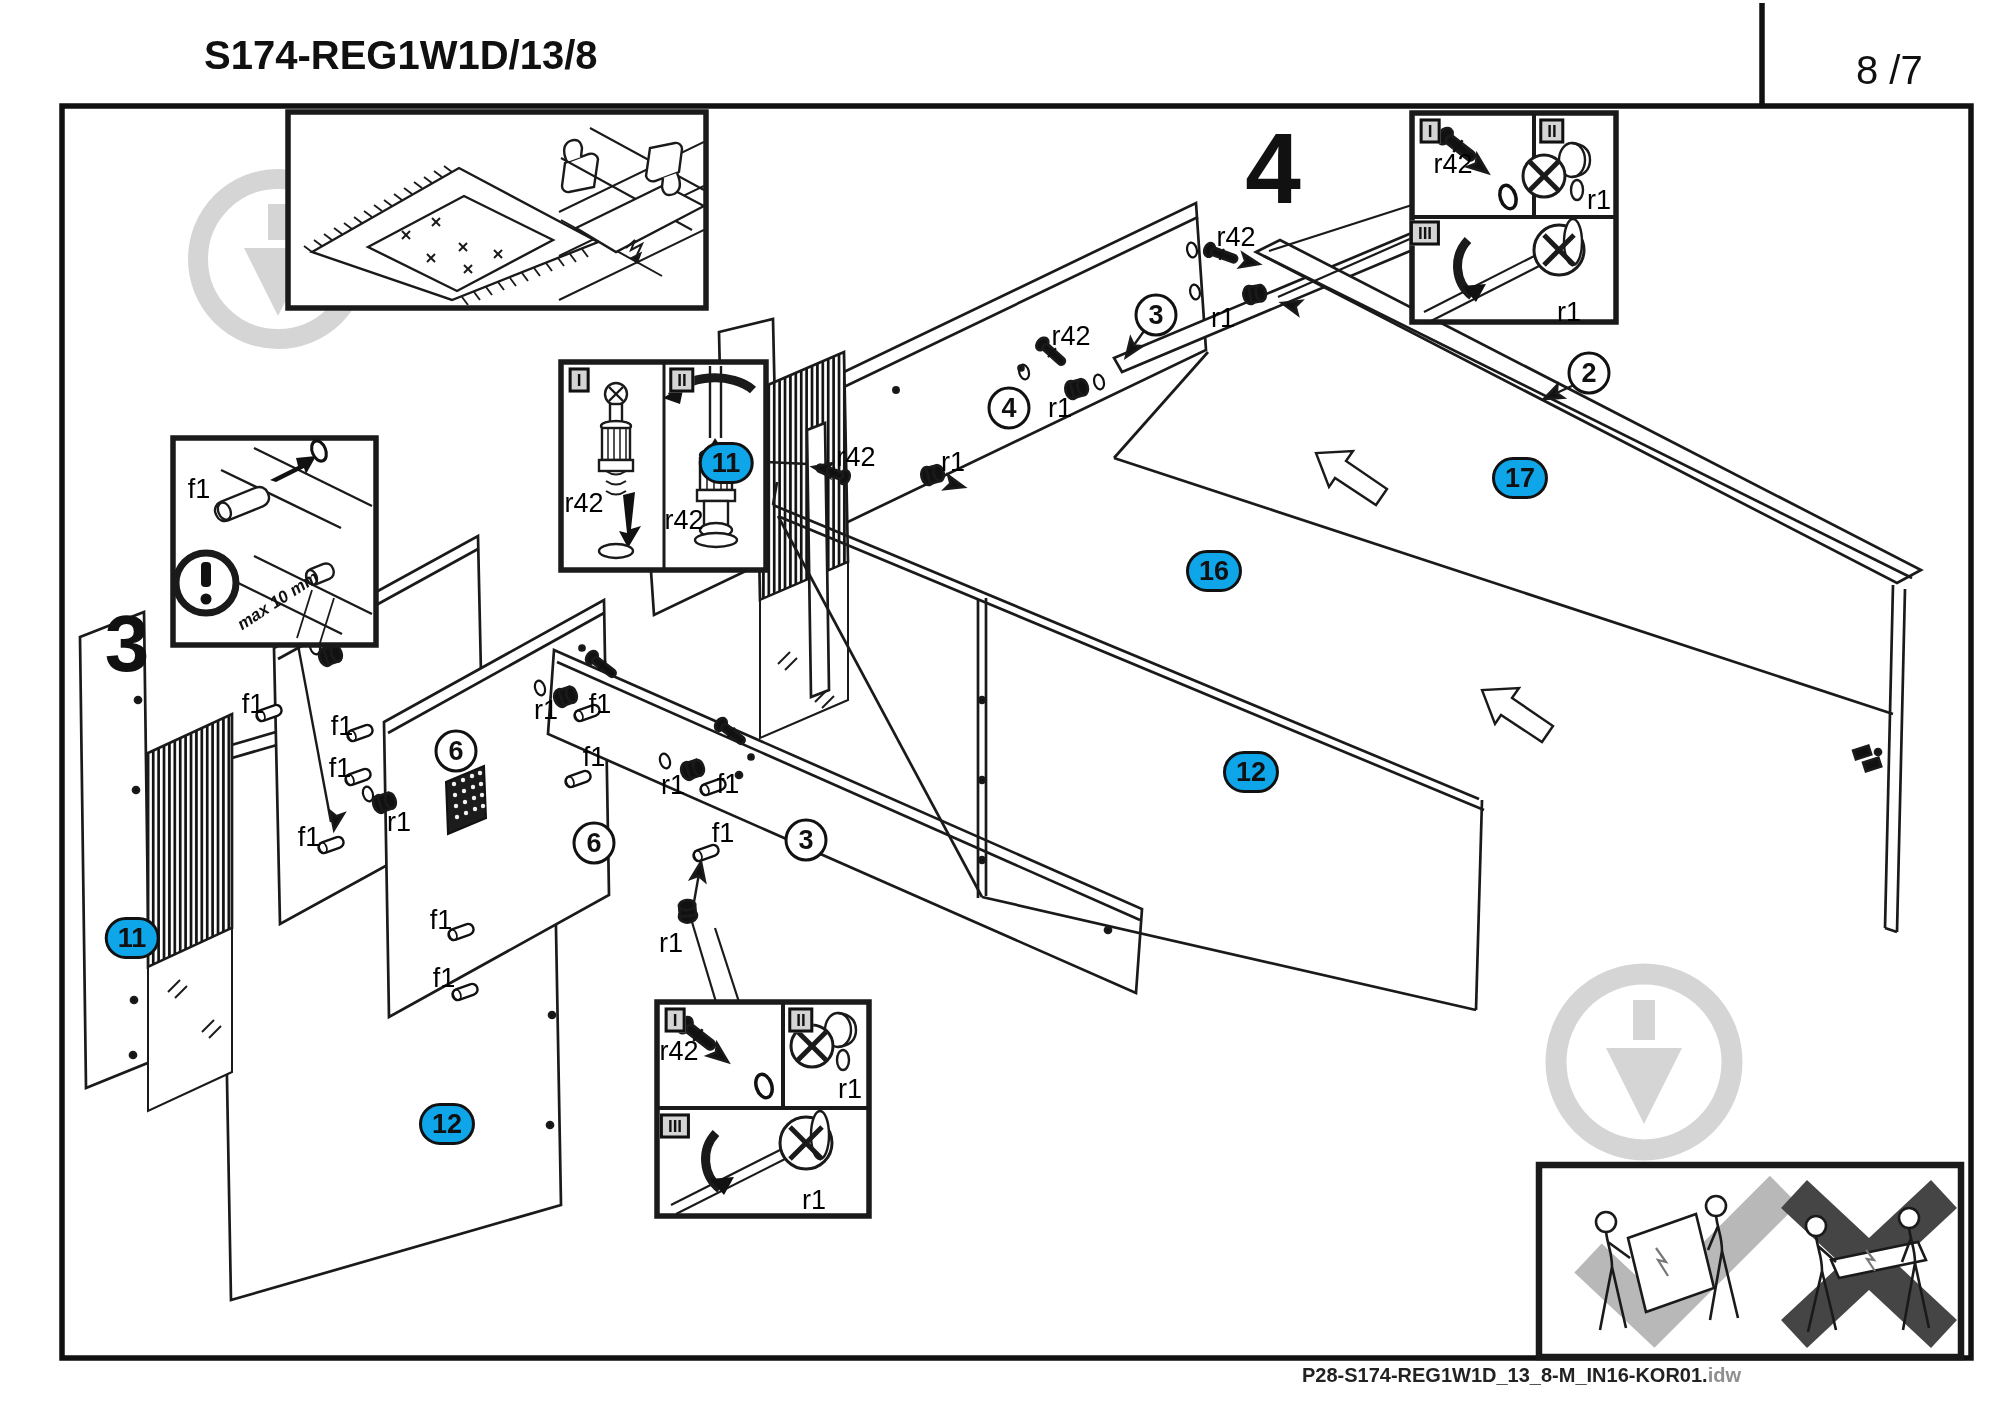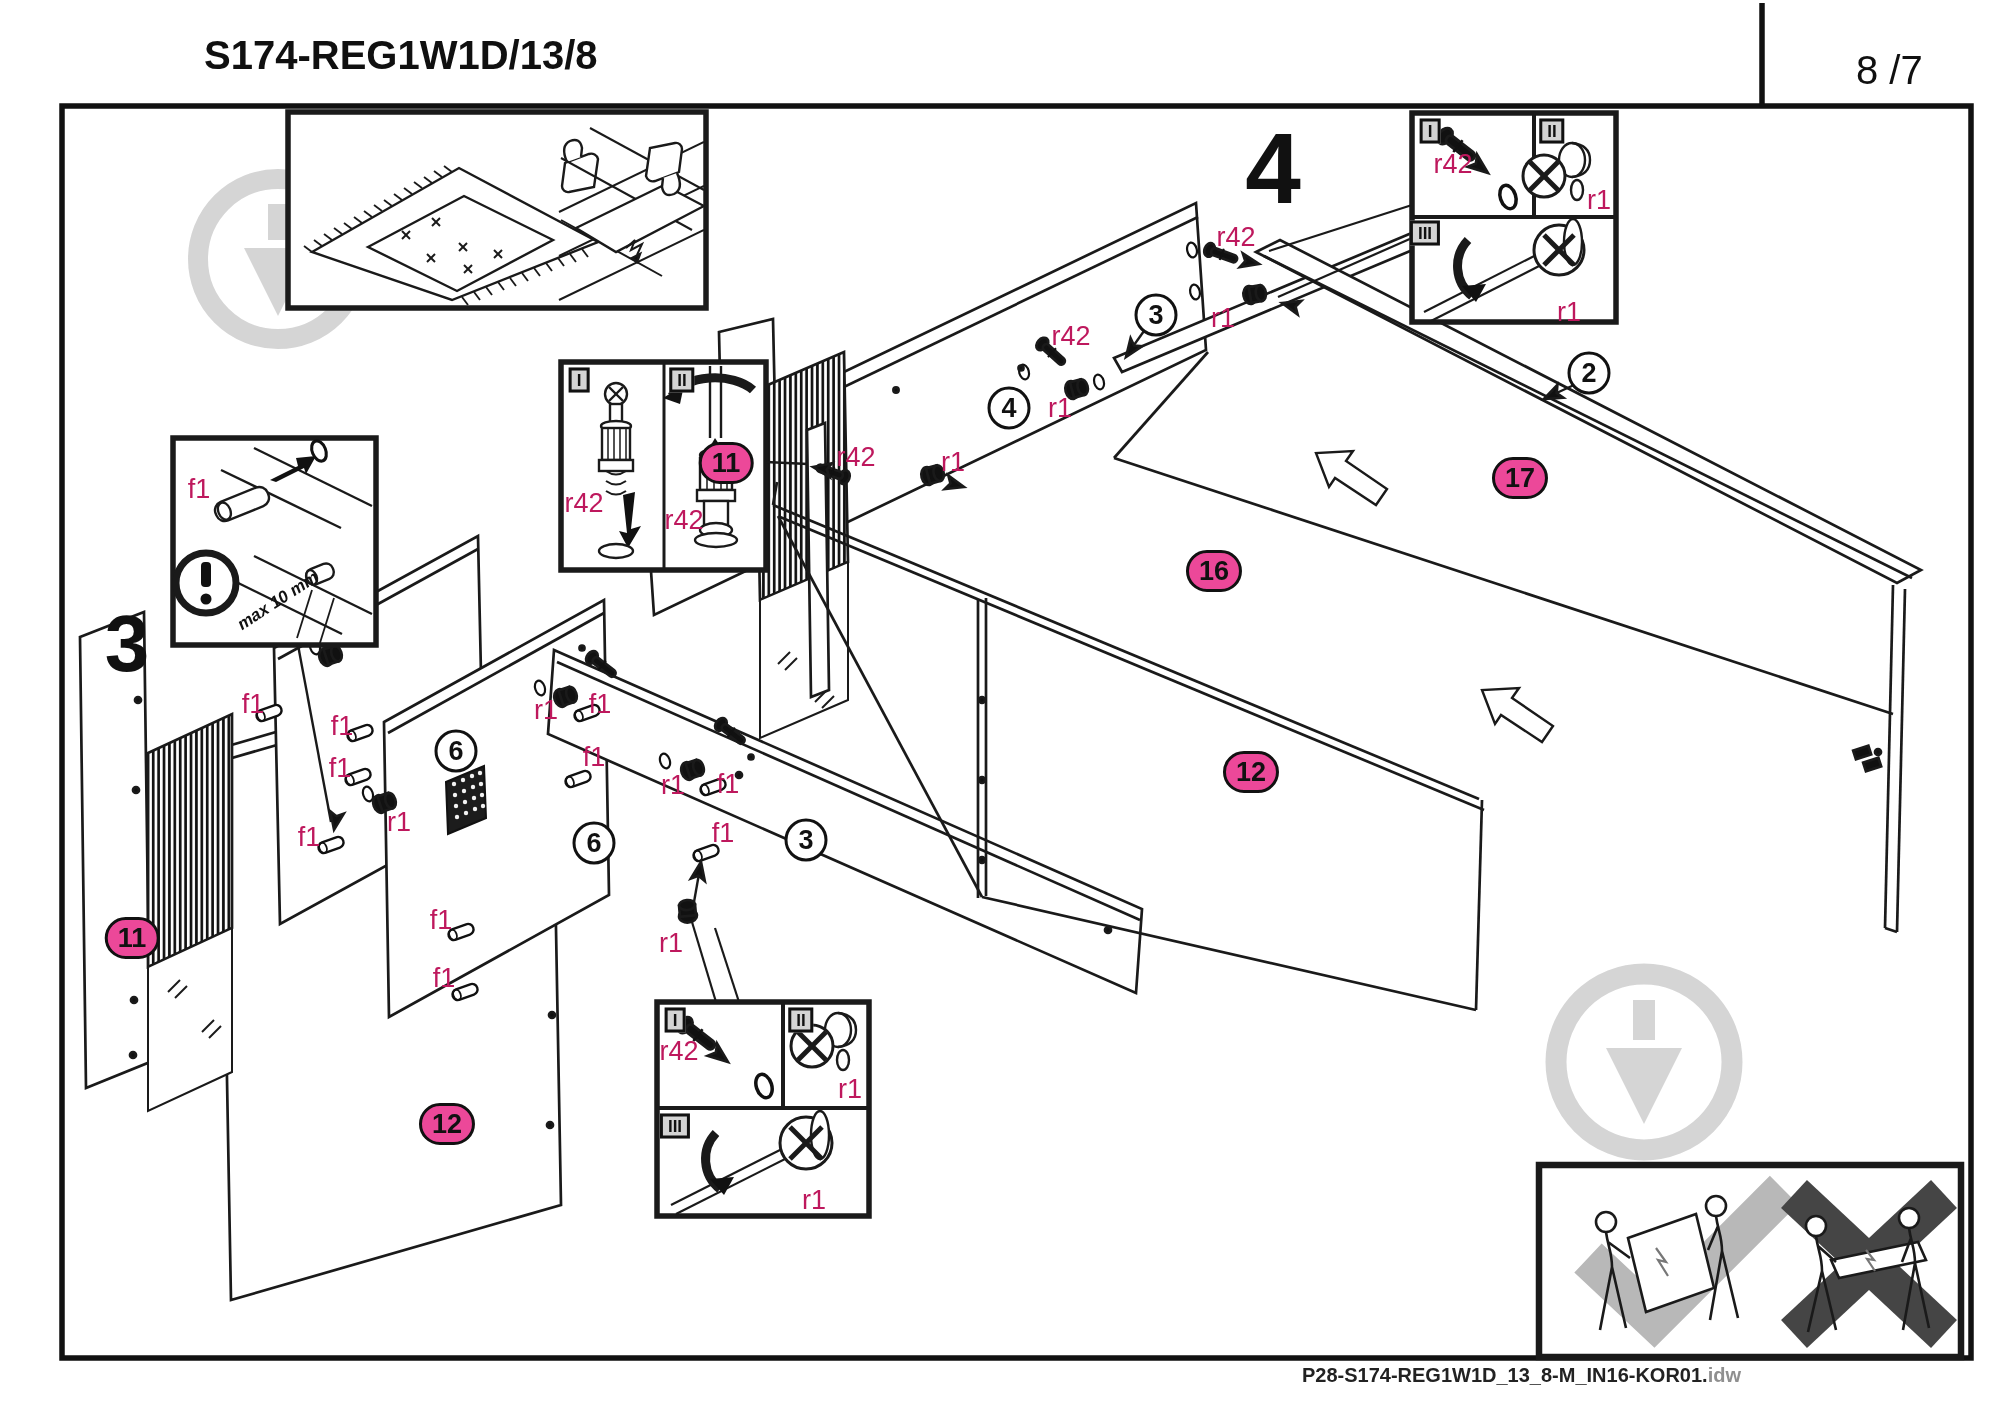--- a/index.html
+++ b/index.html
@@ -1,27 +1,27 @@
 <!DOCTYPE html>
 <html style="--gray-badge: #d4d4d4; --watermark: #cbcbcb; --check: #b8b8b8; --cross: #454545; --ext-color: #8f8f8f;"><head>
 <meta charset="utf-8">
 <style>
   html,body{margin:0;padding:0;background:#fff;}
   .page{position:relative;width:2000px;height:1405px;background:#ffffff;overflow:hidden;
         font-family:Liberation Sans, sans-serif;color:#111;margin-left:16px;}
   .art{position:absolute;left:0;top:0;width:2000px;height:1405px;}
   svg *{vector-effect:none;}
   .lbl{position:absolute;transform:translate(-50%,-50%);white-space:nowrap;pointer-events:none;}
-  .plain{font-size:27px;font-weight:400;color:#be185d;}
+  .plain{font-size:27px;font-weight:400;color:#000000;}
   .circle{width:37px;height:37px;border:3px solid #111;border-radius:50%;
           display:flex;align-items:center;justify-content:center;
           font-size:27px;font-weight:bold;background:#fff;}
   .stadium{height:36px;padding:0 10px;border:3px solid #111;border-radius:21px;
            display:flex;align-items:center;justify-content:center;
-           font-size:27px;font-weight:bold;background:#ec4899;}
+           font-size:27px;font-weight:bold;background:#0ea5e9;}
   .big3{font-size:80px;font-weight:bold;letter-spacing:-2px;}
   .big4{font-size:100px;font-weight:bold;letter-spacing:-2px;}
   .roman{background:var(--gray-badge,#d4d4d4);border:3px solid #111;
          font-size:17px;font-weight:bold;padding:0px 5px;line-height:19px;color:#111;}
   .note{font-size:17px;font-weight:bold;font-style:italic;
         transform:translate(-50%,-50%) rotate(-33deg);}
   .hdr{position:absolute;font-weight:bold;font-size:40px;color:#101010;}
   .pageno{position:absolute;font-weight:400;font-size:40px;color:#101010;}
   .footer{position:absolute;left:1100px;top:1364px;width:625px;text-align:right;
           font-size:20px;font-weight:bold;color:#222;}

